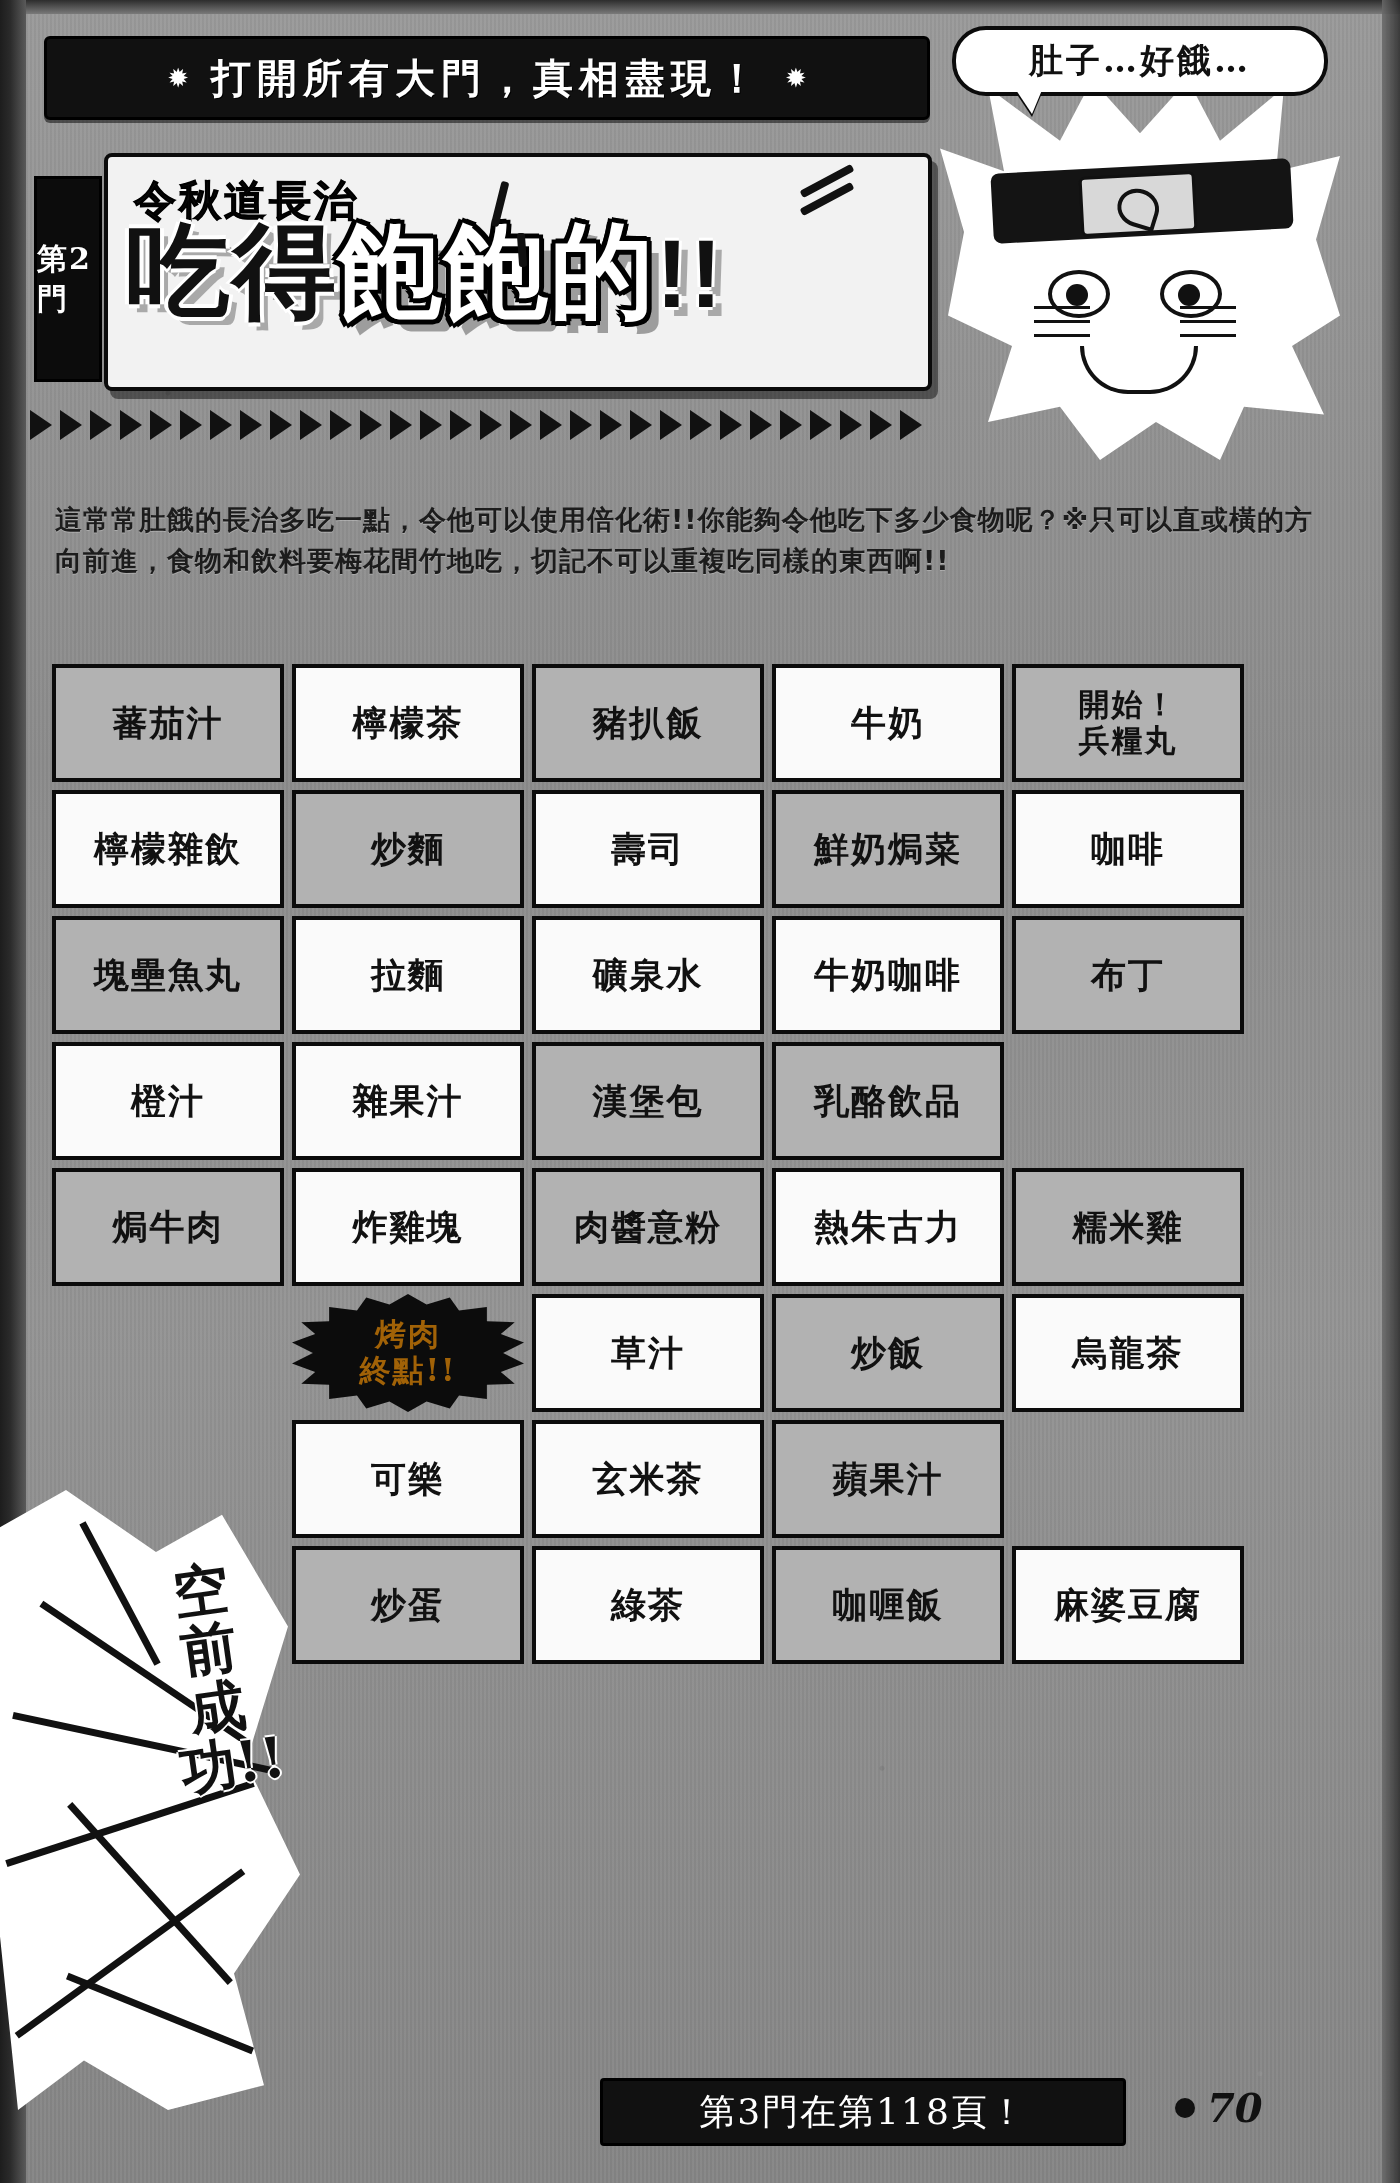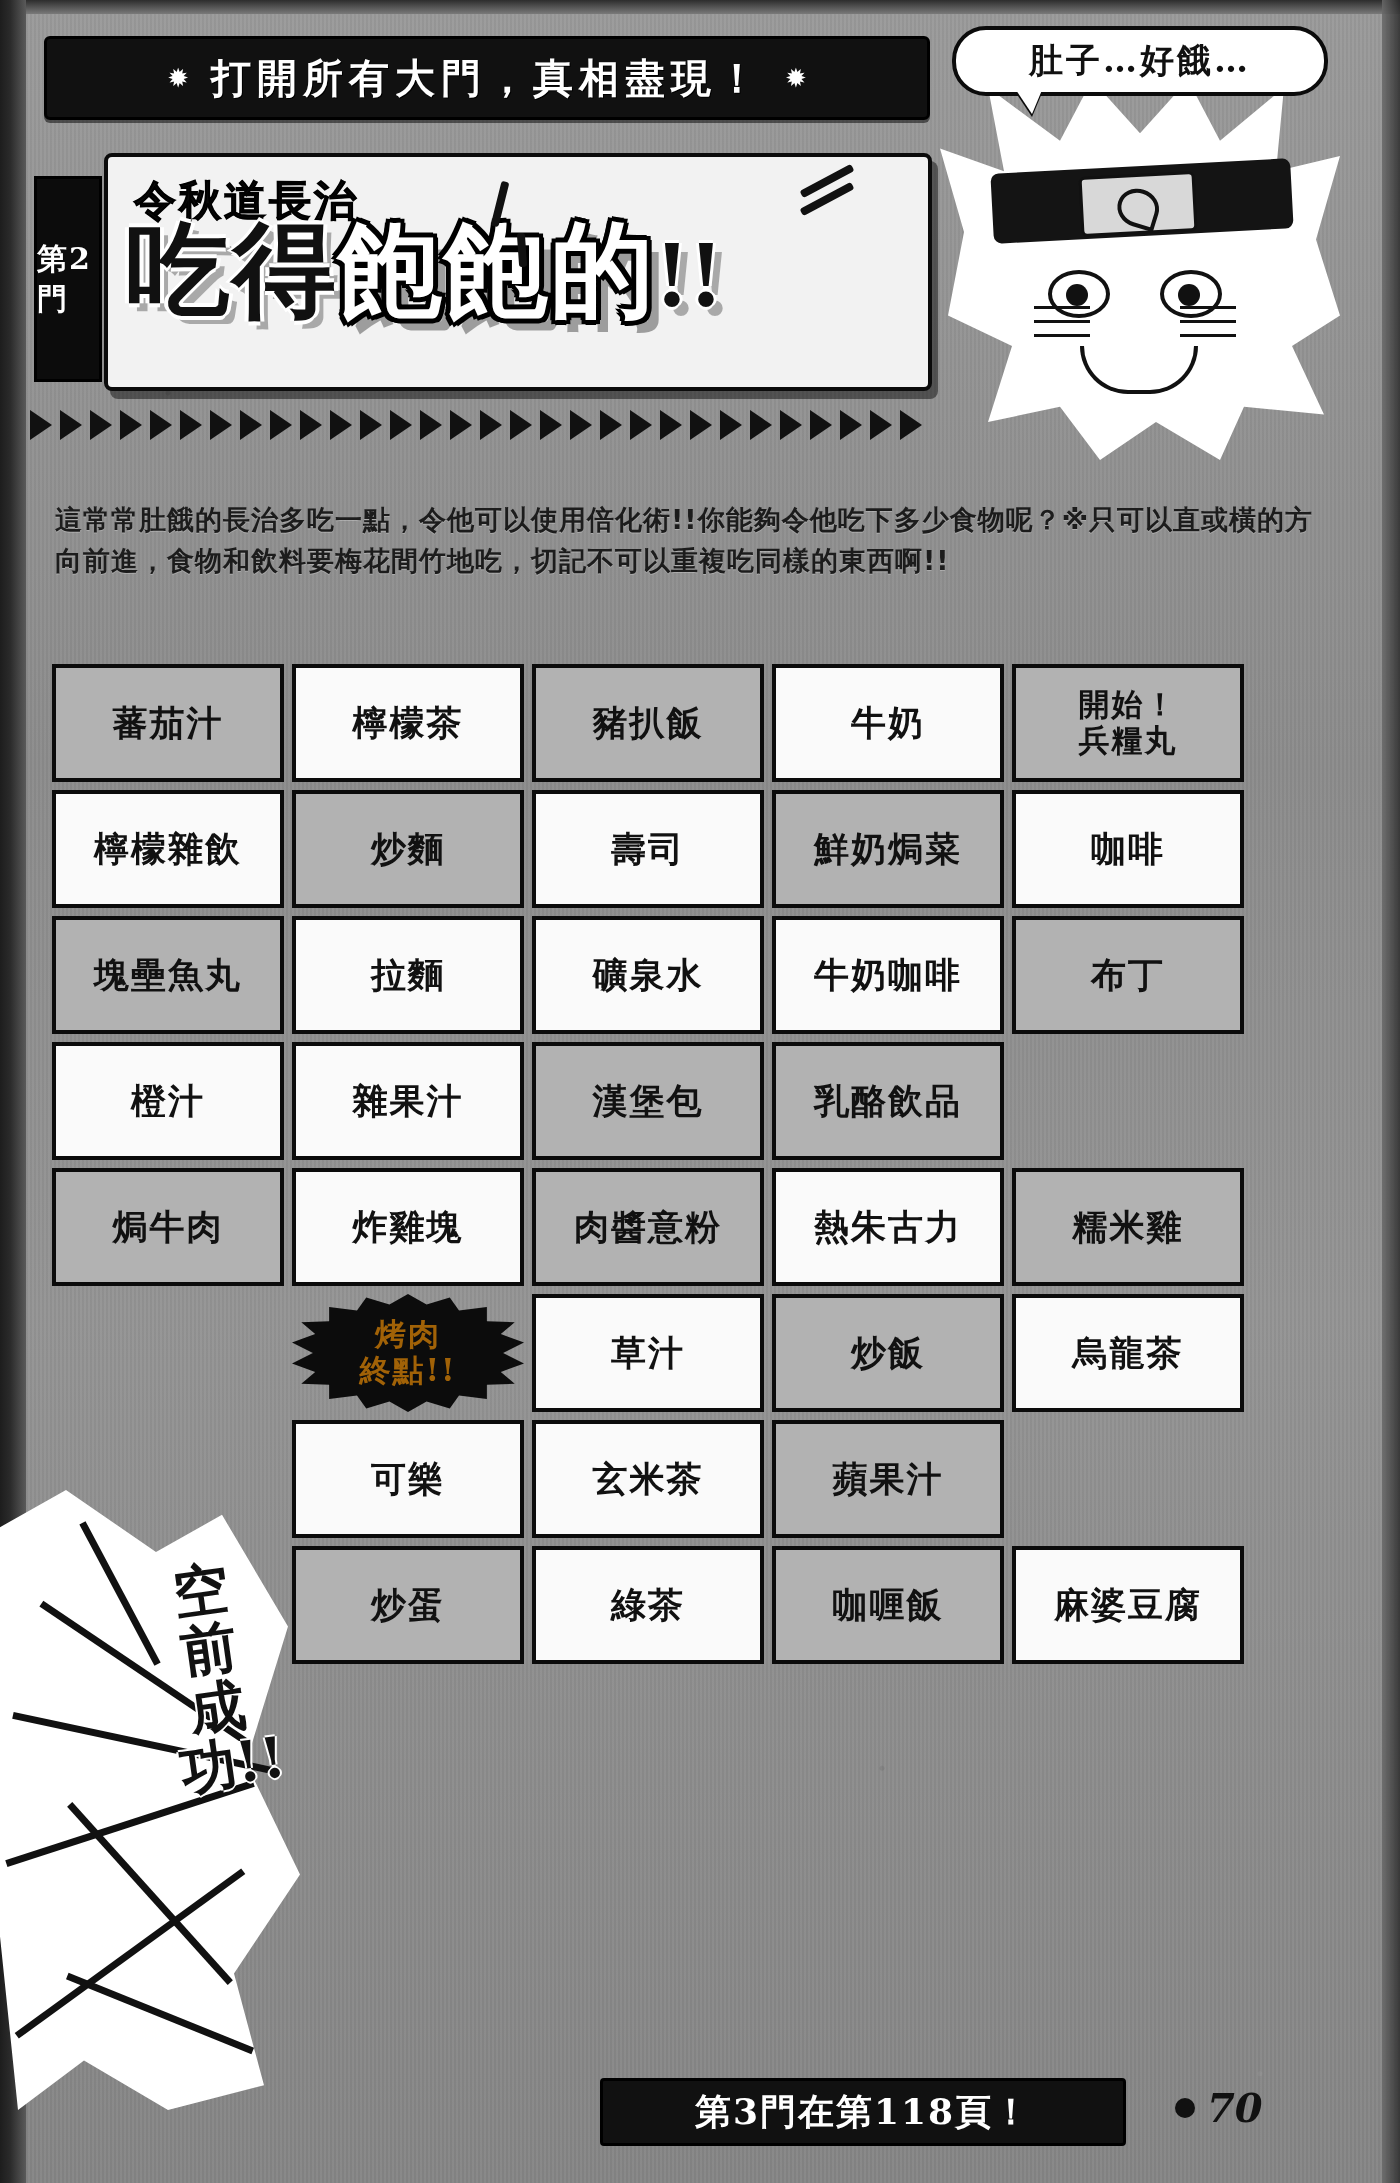--- a/index.html
+++ b/index.html
@@ -72,21 +72,21 @@
     box-shadow:6px 8px 0 rgba(0,0,0,.45);
   }
   .headbox .sub{
     position:absolute;left:26px;top:16px;
     font-family:"DejaVu Serif","Liberation Serif",serif;
     font-weight:bold;font-size:42px;color:#0b0b0b;letter-spacing:3px;
     -webkit-text-stroke:1px #000;
   }
   .headbox .main{
     position:absolute;left:18px;top:62px;
-    font-family:Liberation Serif, serif;
+    font-family:Liberation Sans, sans-serif;
     font-weight:bold;font-size:104px;line-height:1;color:#fff;
     letter-spacing:2px;
     text-shadow:
       5px 0 0 #000,-5px 0 0 #000,0 5px 0 #000,0 -5px 0 #000,
       4px 4px 0 #000,-4px 4px 0 #000,4px -4px 0 #000,-4px -4px 0 #000,
       12px 12px 0 rgba(0,0,0,.35);
   }
   .headbox .main .dark{
     color:#111;
     text-shadow:
@@ -231,21 +231,21 @@
     transform:rotate(-8deg);
     text-shadow:2px 0 0 #fff,-2px 0 0 #fff,0 2px 0 #fff,0 -2px 0 #fff;
   }
 
   
   .footer{
     position:absolute;left:600px;top:2078px;width:520px;height:62px;
     background:#111;border:3px solid #000;border-radius:4px;
     display:flex;align-items:center;justify-content:center;
     color:#fff;font-family:"DejaVu Serif","Liberation Serif",serif;
-    font-weight:bold;font-size:36px;letter-spacing:2px;
+    font-weight:normal;font-size:36px;letter-spacing:2px;
   }
   .pageno{
     position:absolute;left:1175px;top:2084px;
     display:flex;align-items:center;gap:12px;
     font-family:"DejaVu Serif","Liberation Serif",serif;
     font-weight:bold;font-style:italic;font-size:40px;color:#111;
   }
   .pageno .dot{width:20px;height:20px;border-radius:50%;background:#111;display:inline-block;}
 </style>
 </head>

